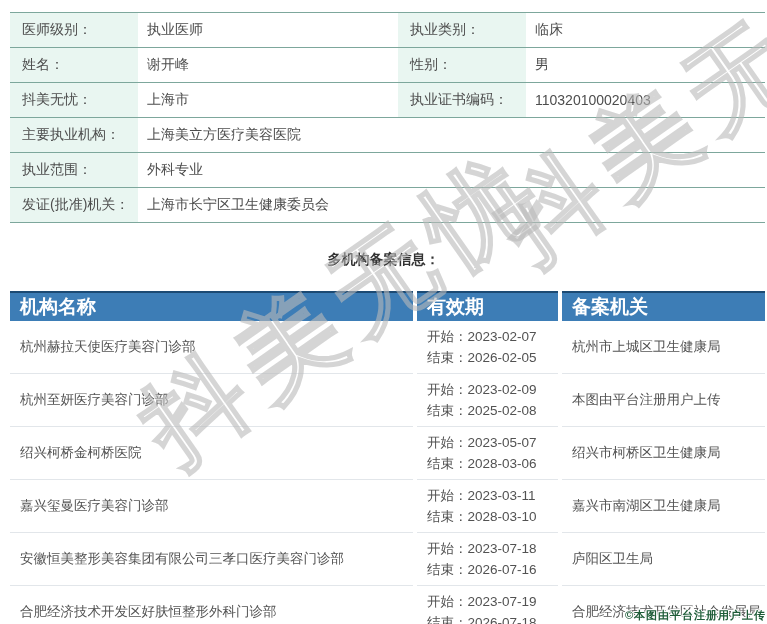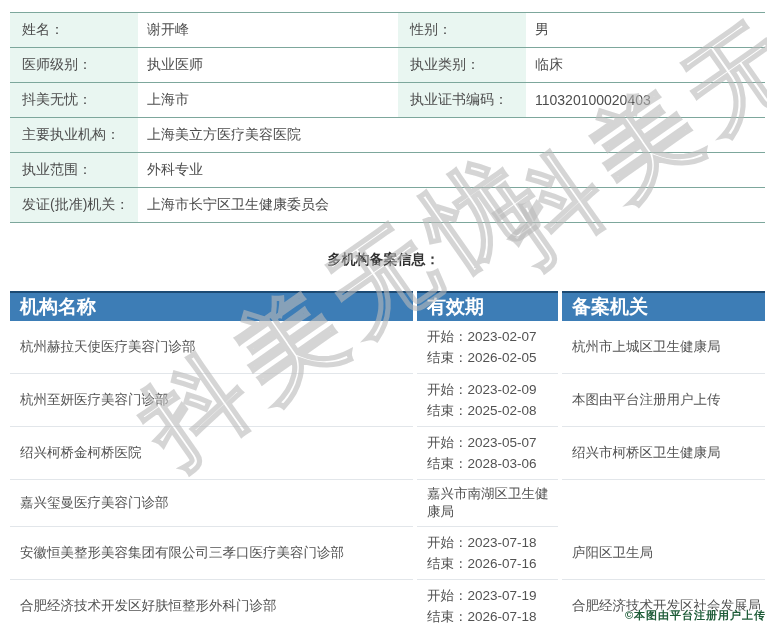--- a/index.html
+++ b/index.html
@@ -65,31 +65,31 @@
 </style>
 </head>
 <body>
 
 <div class="wm main">抖美无忧</div>
 <div class="wm upper">抖美无忧</div>
 
 <div class="info-table">
 
   <div class="irow">
+    <div class="ilabel">医师级别：</div>
+    <div class="ivalue mid">执业医师</div>
+    <div class="ilabel">执业类别：</div>
+    <div class="ivalue rest">临床</div>
+  </div>
+
+  <div class="irow">
     <div class="ilabel">姓名：</div>
     <div class="ivalue mid">谢开峰</div>
     <div class="ilabel">性别：</div>
     <div class="ivalue rest">男</div>
-  </div>
-
-  <div class="irow">
-    <div class="ilabel">医师级别：</div>
-    <div class="ivalue mid">执业医师</div>
-    <div class="ilabel">执业类别：</div>
-    <div class="ivalue rest">临床</div>
   </div>
 
   <div class="irow">
     <div class="ilabel">抖美无忧：</div>
     <div class="ivalue mid">上海市</div>
     <div class="ilabel">执业证书编码：</div>
     <div class="ivalue rest">110320100020403</div>
   </div>
 
   <div class="irow">
@@ -141,20 +141,24 @@
     <div class="td">绍兴柯桥金柯桥医院</div>
     <div class="td dates">
       <span>开始：2023-05-07</span>
       <span>结束：2028-03-06</span>
     </div>
     <div class="td">绍兴市柯桥区卫生健康局</div>
   </div>
 
   <div class="trow">
     <div class="td">嘉兴玺曼医疗美容门诊部</div>
+    <div class="td dates">
+      <span>开始：2023-03-11</span>
+      <span>结束：2028-03-10</span>
+    </div>
     <div class="td">嘉兴市南湖区卫生健康局</div>
   </div>
 
   <div class="trow">
     <div class="td">安徽恒美整形美容集团有限公司三孝口医疗美容门诊部</div>
     <div class="td dates">
       <span>开始：2023-07-18</span>
       <span>结束：2026-07-16</span>
     </div>
     <div class="td">庐阳区卫生局</div>

